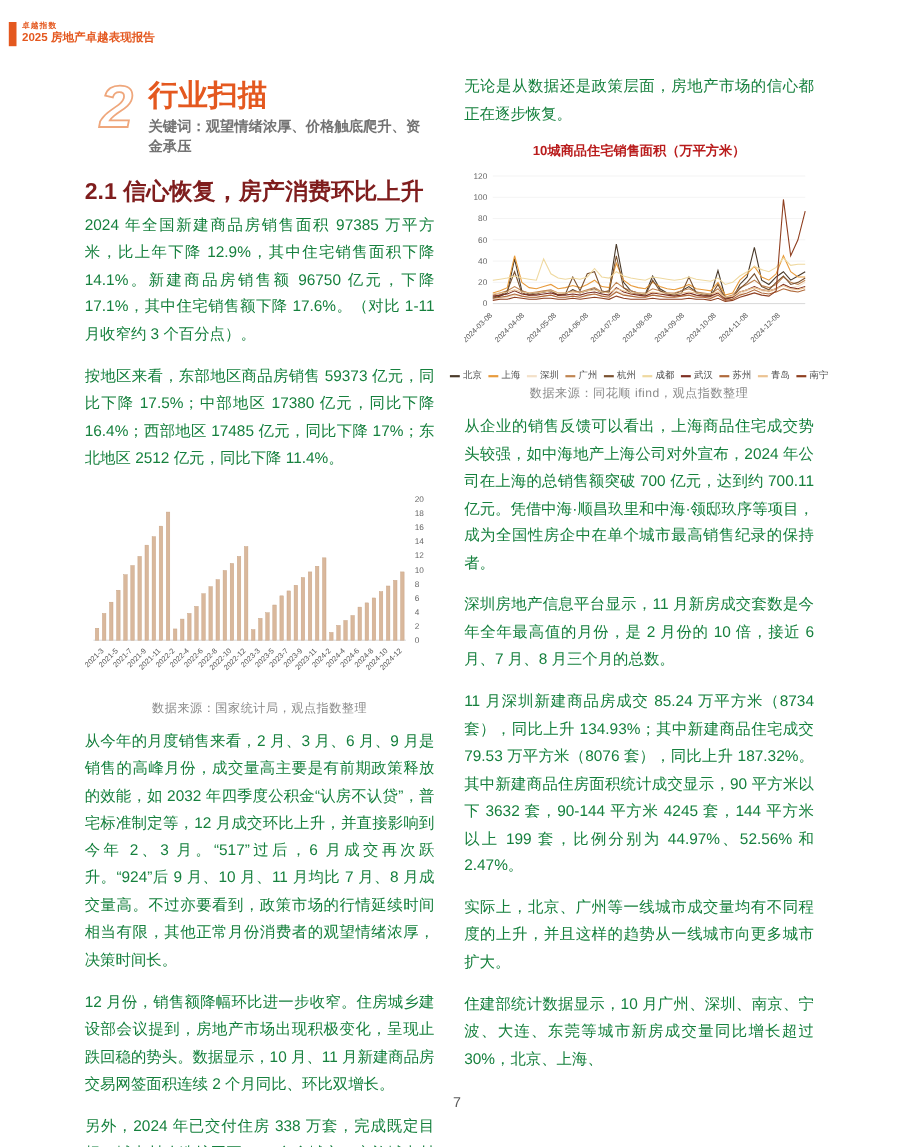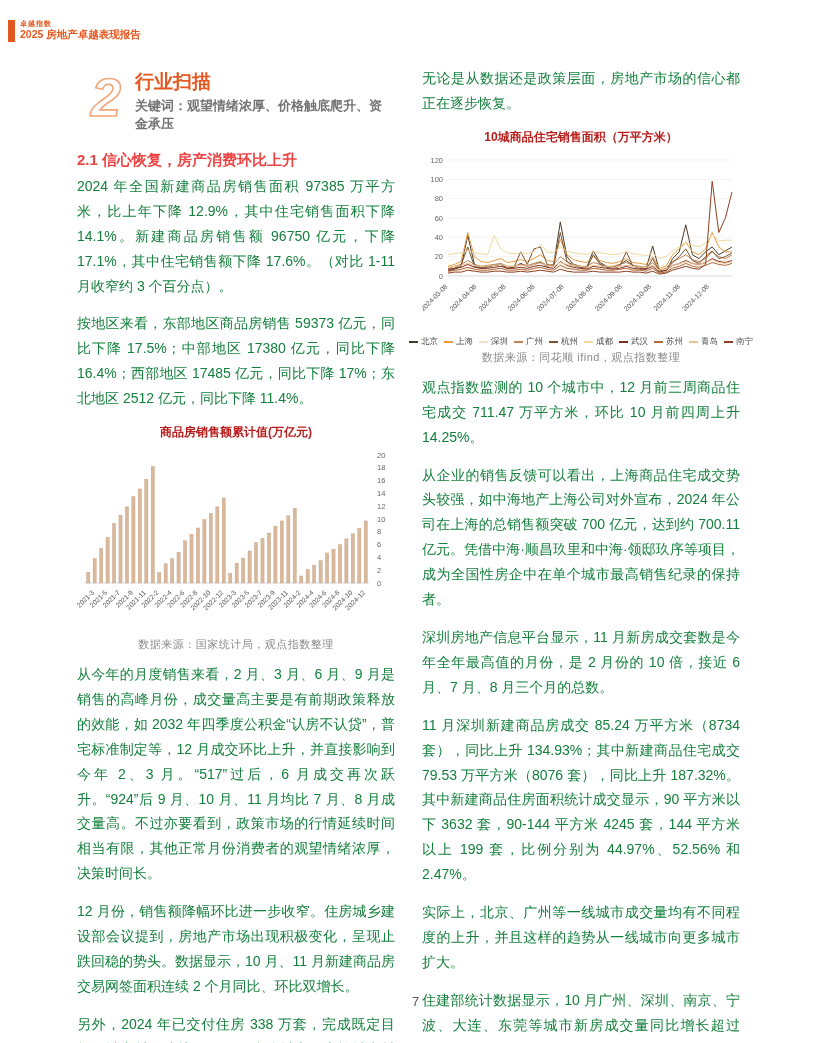--- a/index.html
+++ b/index.html
@@ -14,23 +14,23 @@
   .brand-title{font-size:10.5px;font-weight:bold;line-height:1.25;}
 
   
   .columns{position:absolute;top:58px;left:77px;width:663px;display:flex;gap:27px;}
   .col{width:318px;}
 
   
   .section-head{display:flex;align-items:flex-start;margin:14px 0 2px 0;}
   .big-num{font-size:54px;line-height:0.95;font-weight:bold;font-style:italic;color:#ffffff;
     -webkit-text-stroke:1.6px #efa77c;text-stroke:1.6px #efa77c;margin-right:14px;margin-left:14px;}
-  .sec-title{font-size:19px;font-weight:bold;color:#e4581f;line-height:1.1;}
+  .sec-title{font-size:27px;font-weight:bold;color:#e4581f;line-height:1.1;}
   .sec-keywords{font-size:13px;font-weight:bold;color:#737373;margin-top:4px;}
-  .subsection{font-size:15px;font-weight:bold;color:#ef4444;margin:18px 0 4px 0;}
+  .subsection{font-size:21px;font-weight:bold;color:#7f1d1d;margin:18px 0 4px 0;}
 
   .para{font-size:14px;line-height:1.78;text-align:justify;margin:0 0 13px 0;color:#15803d;}
   .plist .para:first-child{margin-top:0;}
 
   
   .chart{margin:8px 0 10px 0;}
   .chart-title{font-size:12px;font-weight:bold;color:#b91c1c;text-align:center;margin:4px 0 2px 0;}
   .chart svg{display:block;}
   .chart-caption{font-size:11px;color:#8a8a8a;text-align:center;margin-top:2px;letter-spacing:0.5px;}
   .legend-row{display:flex;flex-wrap:nowrap;justify-content:center;gap:6px;margin-top:0px;}
@@ -65,21 +65,20 @@
         </div>
       </div>
       <div class="subsection">2.1 信心恢复，房产消费环比上升</div>
 
       <div class="plist">
           <p class="para">2024 年全国新建商品房销售面积 97385 万平方米，比上年下降 12.9%，其中住宅销售面积下降 14.1%。新建商品房销售额 96750 亿元，下降 17.1%，其中住宅销售额下降 17.6%。（对比 1-11 月收窄约 3 个百分点）。</p>
           <p class="para">按地区来看，东部地区商品房销售 59373 亿元，同比下降 17.5%；中部地区 17380 亿元，同比下降 16.4%；西部地区 17485 亿元，同比下降 17%；东北地区 2512 亿元，同比下降 11.4%。</p>
         </div>
 
       <div class="chart">
-        <div class="chart-title">商品房销售额累计值(万亿元)</div>
         <div id="bar-chart-mount">
             <svg width="318" height="192" viewBox="0 0 318 192">
               <text x="300" y="142.5" font-size="7.5" fill="#666" text-anchor="start">0</text>
               <text x="300" y="129.7" font-size="7.5" fill="#666" text-anchor="start">2</text>
               <text x="300" y="116.9" font-size="7.5" fill="#666" text-anchor="start">4</text>
               <text x="300" y="104.1" font-size="7.5" fill="#666" text-anchor="start">6</text>
               <text x="300" y="91.3" font-size="7.5" fill="#666" text-anchor="start">8</text>
               <text x="300" y="78.5" font-size="7.5" fill="#666" text-anchor="start">10</text>
               <text x="300" y="65.7" font-size="7.5" fill="#666" text-anchor="start">12</text>
               <text x="300" y="52.900000000000006" font-size="7.5" fill="#666" text-anchor="start">14</text>
@@ -249,21 +248,20 @@
             </span>
             <span class="legend-item">
               <span class="legend-dash" style="background: rgb(143, 63, 32);"></span>
               <span class="legend-label">南宁</span>
             </span>
           </div>
         <div class="chart-caption">数据来源：同花顺 ifind，观点指数整理</div>
       </div>
 
       <div class="plist">
-          <p class="para">观点指数监测的 10 个城市中，12 月前三周商品住宅成交 711.47 万平方米，环比 10 月前四周上升 14.25%。</p>
           <p class="para">从企业的销售反馈可以看出，上海商品住宅成交势头较强，如中海地产上海公司对外宣布，2024 年公司在上海的总销售额突破 700 亿元，达到约 700.11 亿元。凭借中海·顺昌玖里和中海·领邸玖序等项目，成为全国性房企中在单个城市最高销售纪录的保持者。</p>
           <p class="para">深圳房地产信息平台显示，11 月新房成交套数是今年全年最高值的月份，是 2 月份的 10 倍，接近 6 月、7 月、8 月三个月的总数。</p>
           <p class="para">11 月深圳新建商品房成交 85.24 万平方米（8734 套），同比上升 134.93%；其中新建商品住宅成交 79.53 万平方米（8076 套），同比上升 187.32%。其中新建商品住房面积统计成交显示，90 平方米以下 3632 套，90-144 平方米 4245 套，144 平方米以上 199 套，比例分别为 44.97%、52.56% 和 2.47%。</p>
           <p class="para">实际上，北京、广州等一线城市成交量均有不同程度的上升，并且这样的趋势从一线城市向更多城市扩大。</p>
           <p class="para">住建部统计数据显示，10 月广州、深圳、南京、宁波、大连、东莞等城市新房成交量同比增长超过 30%，北京、上海、</p>
         </div>
     </div>
   </div>
 
   <div class="page-num">7</div>

